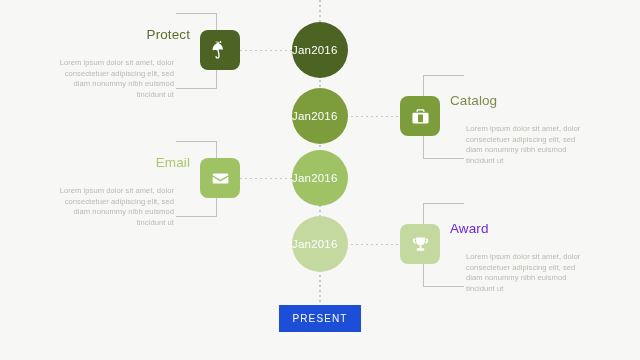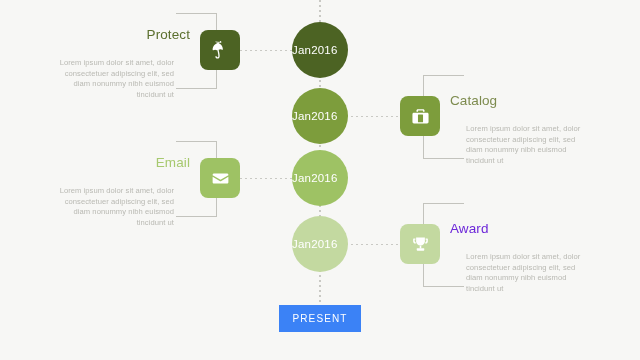--- a/index.html
+++ b/index.html
@@ -105,21 +105,21 @@
     letter-spacing: .05px;
   }
 
   
   .present-box {
     position: absolute;
     left: 279px;
     top: 305px;
     width: 82px;
     height: 27px;
-    background: #3b82f6;
+    background: #1d4ed8;
     display: flex;
     align-items: center;
     justify-content: center;
   }
   .present-box span {
     color: #ffffff;
     font-size: 10px;
     letter-spacing: 1.1px;
   }
 </style>

